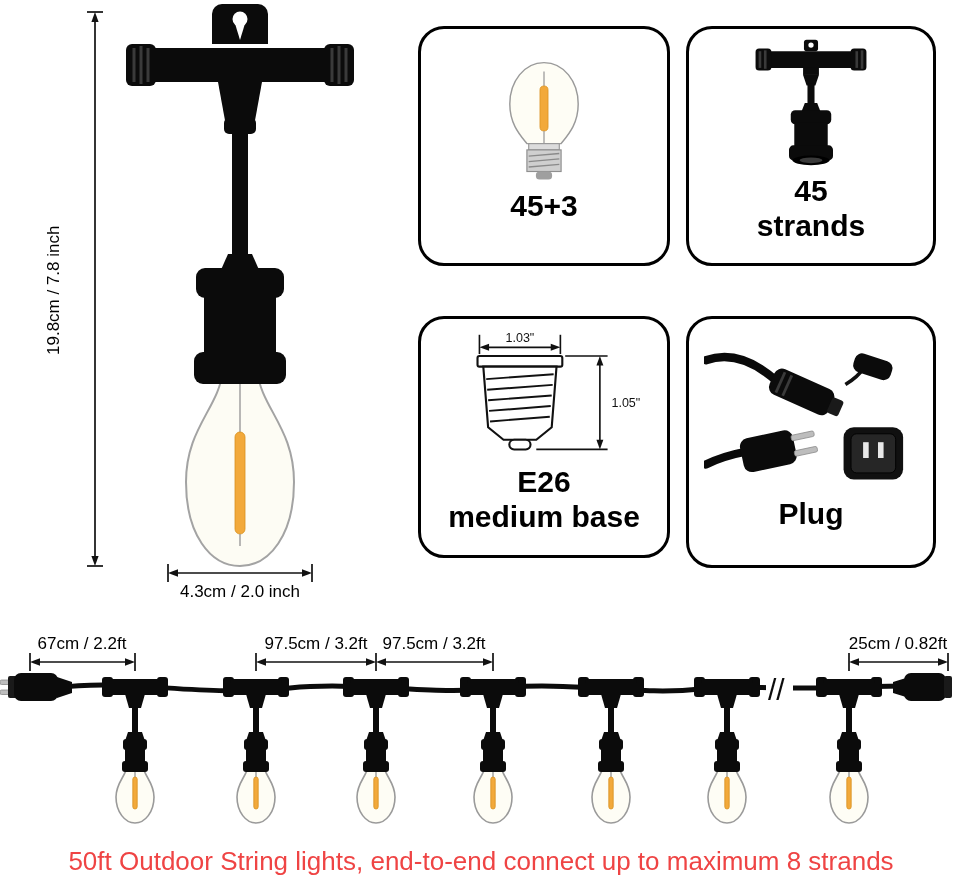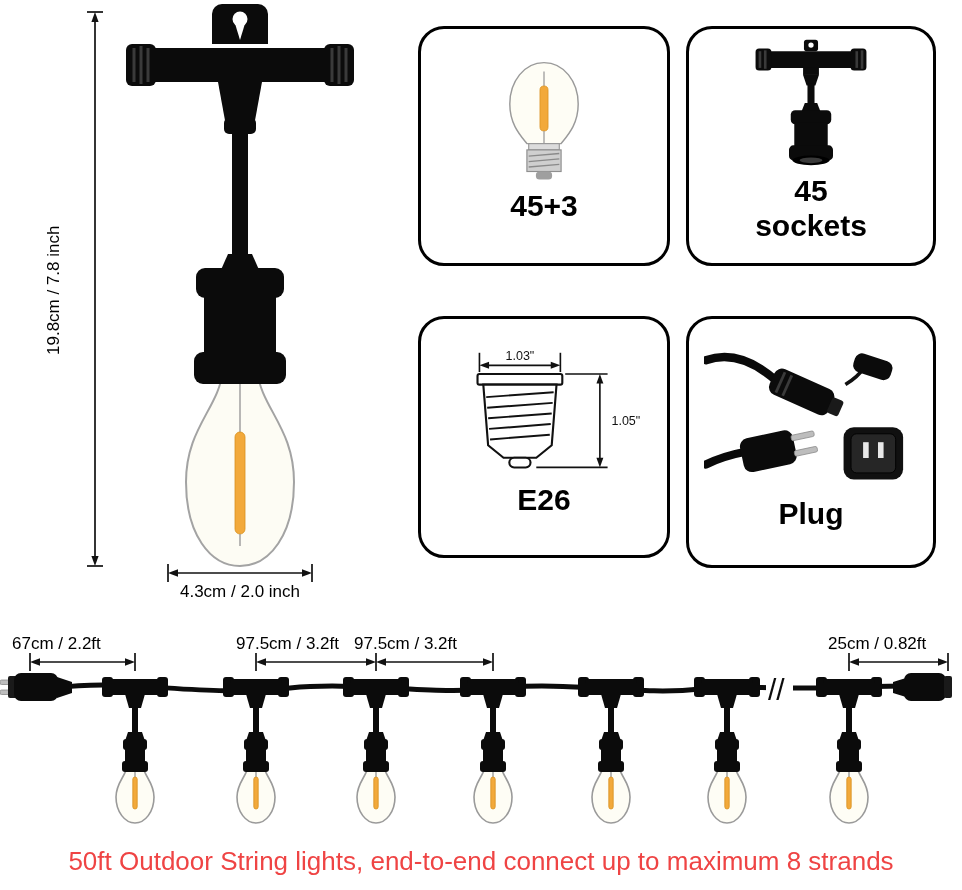--- a/index.html
+++ b/index.html
@@ -24,21 +24,21 @@
   .outline{fill:#fff;stroke:#111;stroke-width:2.2}
   .thread{stroke:#111;stroke-width:2;fill:none}
   .dimtext{font-family:"Liberation Sans",sans-serif;font-size:13px;fill:#111}
   .breaktext{font-family:"Liberation Sans",sans-serif;font-size:30px;fill:#0c0c0c}
   .cord{fill:none;stroke:#0c0c0c;stroke-width:5;stroke-linecap:round}
 
   
   .vlabel{position:absolute;left:44px;top:140px;height:300px;display:flex;align-items:center;
           justify-content:center;writing-mode:vertical-rl;transform:rotate(180deg);font-size:17px}
   .hlabel{position:absolute;left:158px;top:582px;width:164px;text-align:center;font-size:17px}
-  .dim-label{position:absolute;top:22px;font-size:17px;}
+  .dim-label{position:absolute;top:22px;font-size:17px;text-align:center}
   .caption{position:absolute;left:0;top:846px;width:962px;text-align:center;font-size:26px;color:#ef4444}
 
   
   .fbox{position:absolute;background:#fff;border:3.5px solid #000;border-radius:26px;
         display:flex;flex-direction:column;align-items:center;justify-content:center;
         padding:10px 8px 20px}
   .fb-icon{flex:0 0 auto;margin-bottom:4px}
   .fb-line{font-weight:700;font-size:30px;line-height:1.16;text-align:center;color:#000}
 
   .string-area{position:absolute;left:0;top:612px;width:962px;height:238px}
@@ -132,21 +132,21 @@
       <path d="M76,42 h18 l-4,12 h-10 z" class="blk"></path>
       <rect x="81" y="52" width="8" height="24" class="blk"></rect>
       <path d="M78,74 h14 l4,10 h-22 z" class="blk"></path>
       <rect x="62" y="82" width="46" height="16" rx="5" class="blk"></rect>
       <rect x="66" y="96" width="38" height="28" class="blk"></rect>
       <rect x="60" y="122" width="50" height="17" rx="5" class="blk"></rect>
       <ellipse cx="85" cy="139" rx="21" ry="5.5" fill="#000"></ellipse>
       <ellipse cx="85" cy="139" rx="13" ry="3.2" fill="#3a3a3a"></ellipse>
     </svg>
     <div class="fb-line">45</div>
-    <div class="fb-line">sockets</div>
+    <div class="fb-line">strands</div>
   </div>
 
   <div class="fbox" style="left:418px;top:316px;width:252px;height:242px">
     <svg class="fb-icon" width="232" height="132" viewBox="0 0 240 137">
       <g class="dim">
         <line x1="53" y1="6" x2="53" y2="26"></line>
         <line x1="137" y1="6" x2="137" y2="26"></line>
         <line x1="62" y1="19" x2="128" y2="19"></line>
         <polygon points="53,19 63,15.4 63,22.6"></polygon>
         <polygon points="137,19 127,15.4 127,22.6"></polygon>
@@ -163,20 +163,21 @@
       <g class="dim">
         <line x1="142" y1="28" x2="186" y2="28"></line>
         <line x1="112" y1="125" x2="186" y2="125"></line>
         <line x1="178" y1="36" x2="178" y2="117"></line>
         <polygon points="178,28 174.4,38 181.6,38"></polygon>
         <polygon points="178,125 174.4,115 181.6,115"></polygon>
       </g>
       <text class="dimtext" x="190" y="81" text-anchor="start">1.05"</text>
     </svg>
     <div class="fb-line">E26</div>
+    <div class="fb-line">medium base</div>
   </div>
 
   <div class="fbox" style="left:686px;top:316px;width:250px;height:252px">
     <svg class="fb-icon" width="214" height="150" viewBox="0 0 230 160">
       <path d="M2,18 C30,8 56,20 80,42" stroke="#0a0a0a" stroke-width="9" fill="none" stroke-linecap="round"></path>
       <g transform="rotate(24 105 52)">
         <rect x="70" y="37" width="70" height="30" rx="9" class="blk"></rect>
         <line x1="80" y1="40" x2="80" y2="64" class="rib"></line>
         <line x1="88" y1="40" x2="88" y2="64" class="rib"></line>
         <rect x="138" y="43" width="13" height="18" rx="3" class="blk2"></rect>

